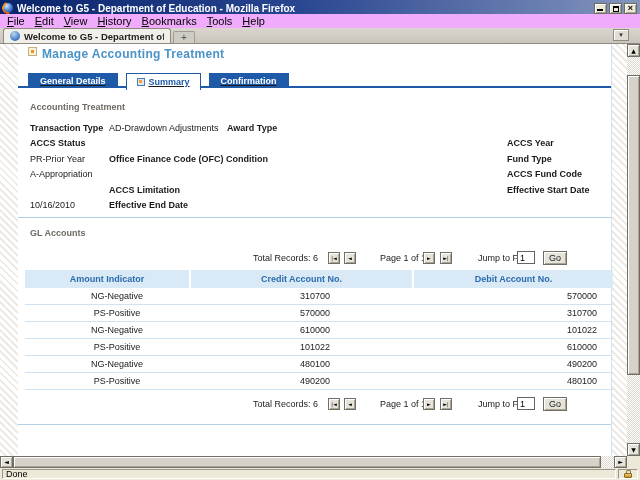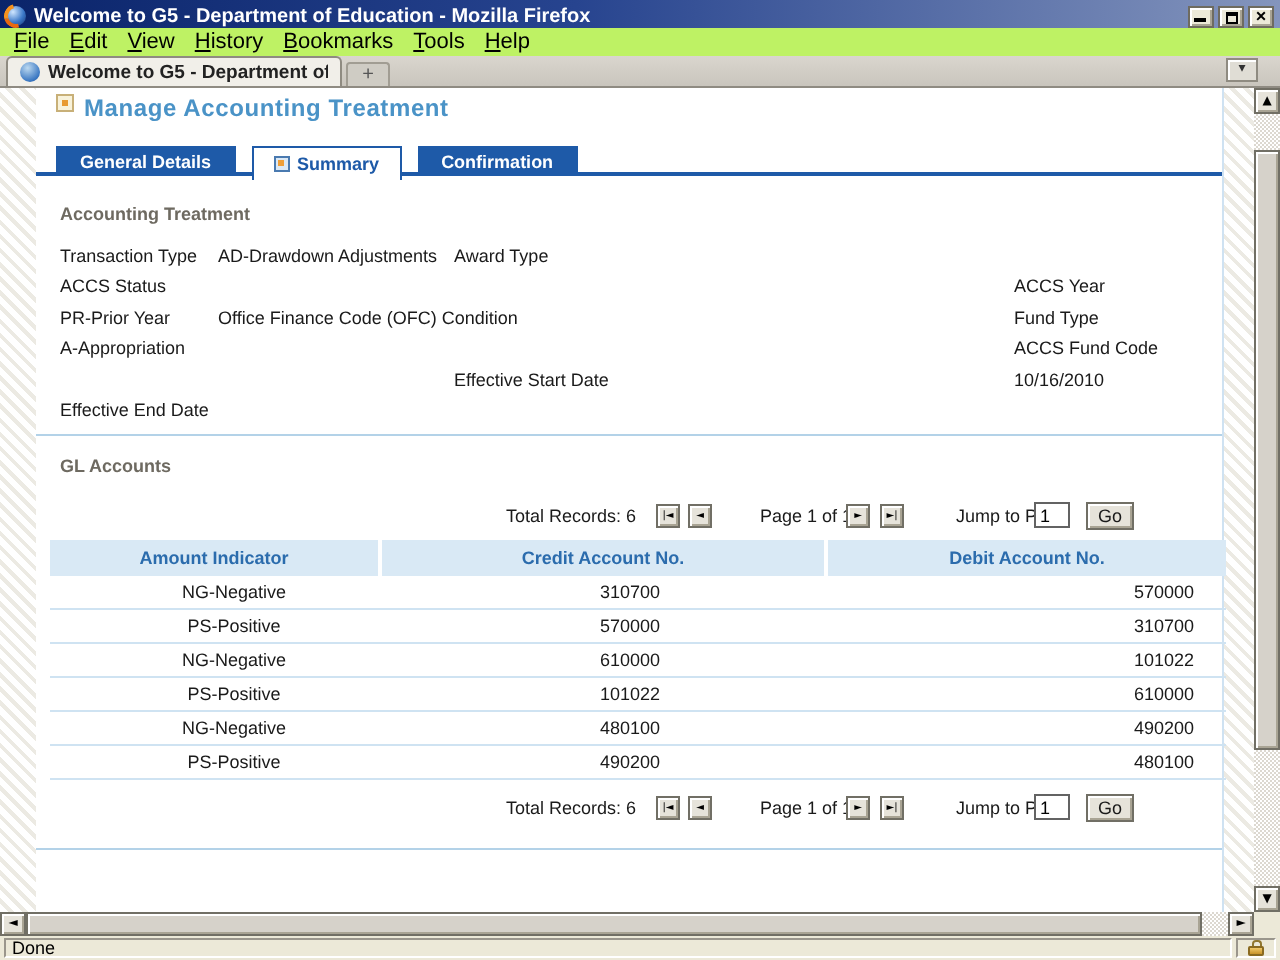--- a/index.html
+++ b/index.html
@@ -19,21 +19,21 @@
     transform:rotate(30deg); }
   .title-text { color:#fff; font-size:10px; font-weight:bold; white-space:nowrap; overflow:hidden; flex:1; }
   .win-controls { display:flex; gap:2px; margin-left:4px; }
   .wbtn { width:13px; height:11px; background:#ece9d8; border:1px solid #6e6b60;
     box-shadow:inset 1px 1px 0 #fff, inset -1px -1px 0 #a9a494; position:relative;
     font-size:9px; line-height:9px; text-align:center; color:#000; }
   .wbtn .minbar { position:absolute; left:2px; bottom:2px; width:6px; height:2px; background:#000; }
   .wbtn .restbox { position:absolute; left:3px; top:2px; width:6px; height:6px; border:1px solid #000; border-top-width:2px; }
   .wbtn.close { font-weight:bold; }
 
-  .menubar { position:absolute; left:0; top:14px; width:640px; height:14px; background:#bef264;
+  .menubar { position:absolute; left:0; top:14px; width:640px; height:14px; background:#f0abfc;
     display:flex; align-items:center; padding-left:2px; }
   .menu-item { display:inline-block; font-size:11px; color:#000; padding:0 5px; line-height:13px; }
   .menu-item::first-letter { text-decoration:underline; }
 
   .tabbar { position:absolute; left:0; top:28px; width:640px; height:16px;
     background:linear-gradient(#dad6ce,#c9c5bd); border-bottom:1px solid #8f8b82;
     display:flex; align-items:flex-end; padding-left:3px; }
   .btab { height:15px; background:#f1efe9; border:1px solid #8f8b81; border-bottom:none;
     border-radius:3px 3px 0 0; display:flex; align-items:center; padding:0 6px; width:168px; }
   .btab .favicon { width:10px; height:10px; border-radius:50%;
@@ -55,33 +55,33 @@
   .page { position:absolute; left:18px; top:0; width:593px; height:412px; background:#fff;
     font-size:9px; color:#1a1a1a; }
 
   .page-heading { position:absolute; left:10px; top:3px; display:flex; gap:5px; }
   .h-icon { width:9px; height:9px; border:1px solid #c8b078; background:#f8f2da; display:flex;
     align-items:center; justify-content:center; }
   .h-icon i { display:block; width:3px; height:3px; background:#e89a30; }
   .page-title { font-size:12px; font-weight:bold; color:#4a93c7; letter-spacing:.3px; white-space:nowrap; }
 
   .tab-underline { position:absolute; left:0; top:42px; width:593px; height:2px; background:#1e5aa8; }
-  .g5-tabs { position:absolute; left:10px; top:26px; height:18px; display:flex; align-items:flex-end; gap:8px; }
+  .g5-tabs { position:absolute; left:10px; top:26px; height:18px; display:flex; align-items:flex-end; gap:8px;text-decoration:underline; }
   .g5-tab { height:15px; background:#1e5aa8; color:#fff; font-size:9px; font-weight:bold;
     display:flex; align-items:center; padding:0 12px; white-space:nowrap; }
   .g5-tab.active { height:17px; background:#fff; color:#1e5aa8; border:1px solid #1e5aa8; border-bottom:none;
     margin-bottom:-2px; z-index:2; gap:4px; padding:0 10px;text-align:center; }
   .s-icon { width:8px; height:8px; border:1px solid #4a7ab0; background:#dce9f5; position:relative; }
   .s-icon i { position:absolute; left:1px; top:1px; width:3px; height:3px; background:#ef9f38; }
 
   .sec-heading { position:absolute; left:12px; font-weight:bold; color:#6e6a61; white-space:nowrap; }
 
   .fields { position:absolute; left:12px; top:76px; display:grid;
     grid-template-columns:79px 118px 280px 60px; grid-auto-rows:15.5px; align-items:center; }
-  .fl { font-weight:normal; white-space:nowrap; }
+  .fl { font-weight:bold; white-space:nowrap; }
   .fv { white-space:nowrap; }
 
   .sec-line { position:absolute; left:0; width:593px; height:1px; background:#b3d2e8; }
 
   
   .pag-row { position:absolute; left:0; width:593px; height:16px; }
   .pag-row .total { position:absolute; right:293px; top:3px; white-space:nowrap; }
   .pbtn { position:absolute; top:2px; width:12px; height:12px; background:#e6e3da; border:1px solid #716f65;
     box-shadow:inset 1px 1px 0 #fff, inset -1px -1px 0 #a9a494; font-family:"DejaVu Sans",sans-serif;
     font-size:5px; line-height:10px; text-align:center; color:#000; }
@@ -225,20 +225,21 @@
         <div class="fl">Office Finance Code (OFC) Condition</div>
         <div class="fv"></div>
 
         <div class="fl">Fund Type</div>
         <div class="fv">A-Appropriation</div>
         <div class="fl"></div>
         <div class="fv"></div>
 
         <div class="fl">ACCS Fund Code</div>
         <div class="fv"></div>
+        <div class="fl">ACCS Limitation</div>
         <div class="fv"></div>
 
         <div class="fl">Effective Start Date</div>
         <div class="fv">10/16/2010</div>
         <div class="fl">Effective End Date</div>
         <div class="fv"></div>
       </div>
 
       <div class="sec-line" style="top:173px"></div>
 

